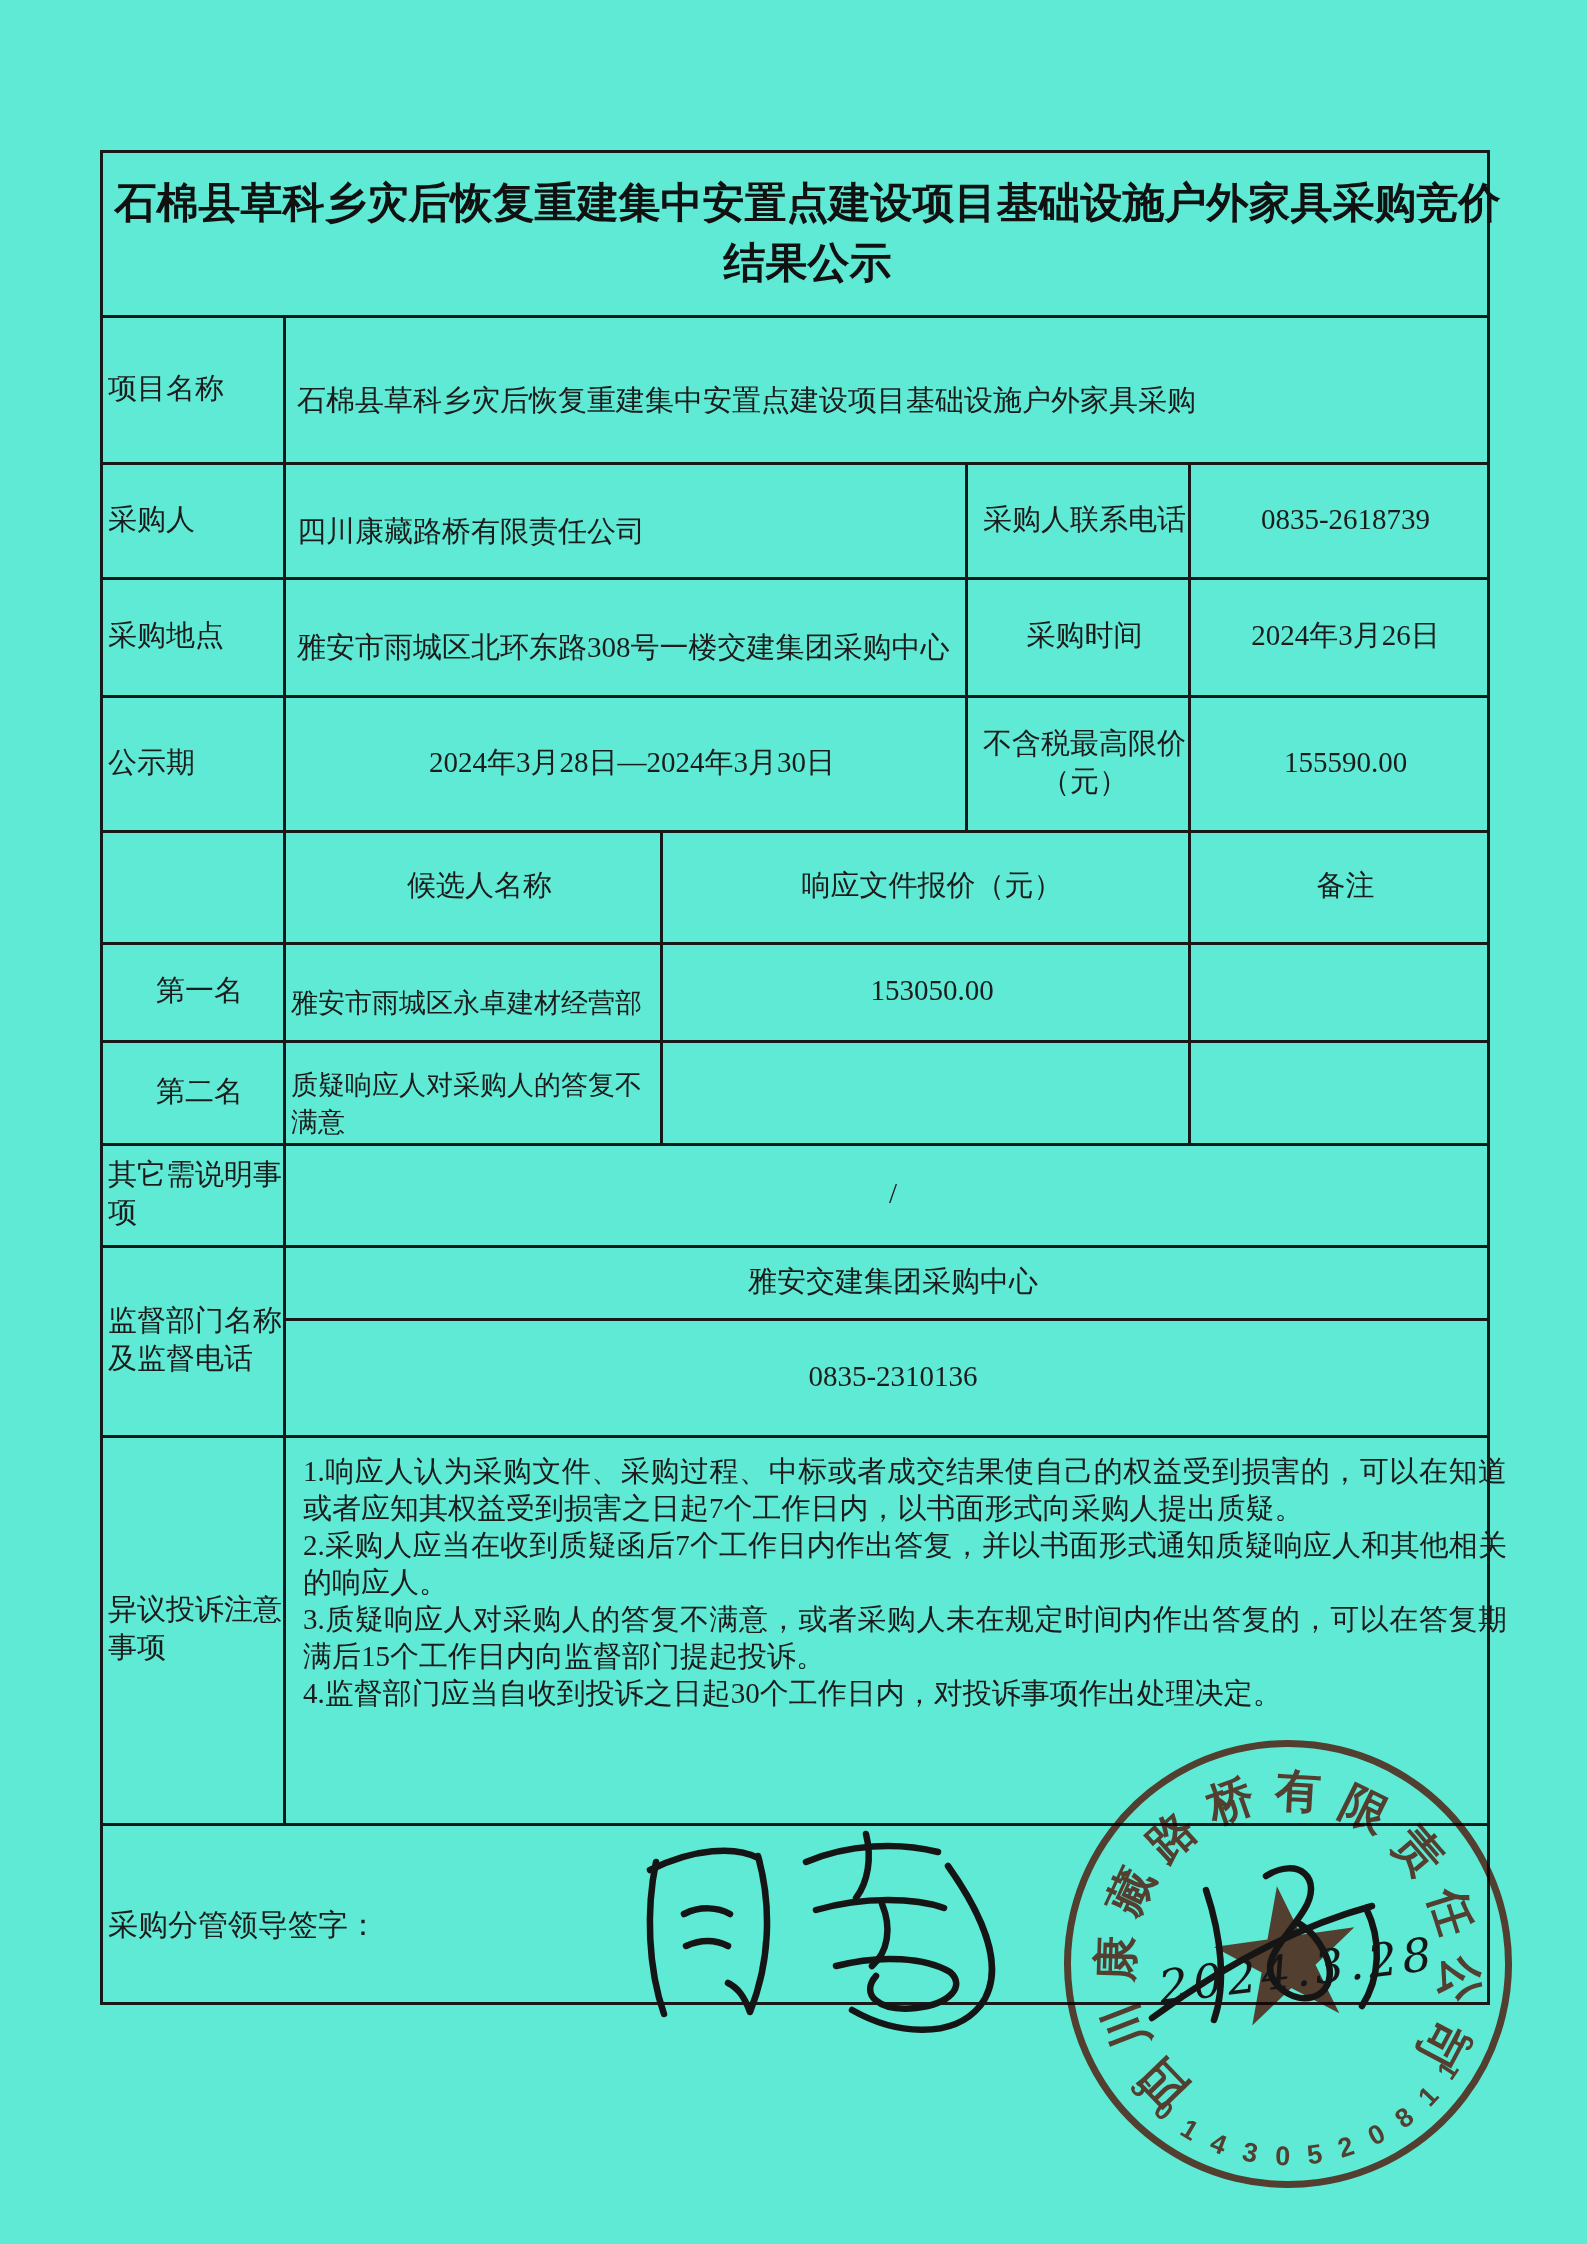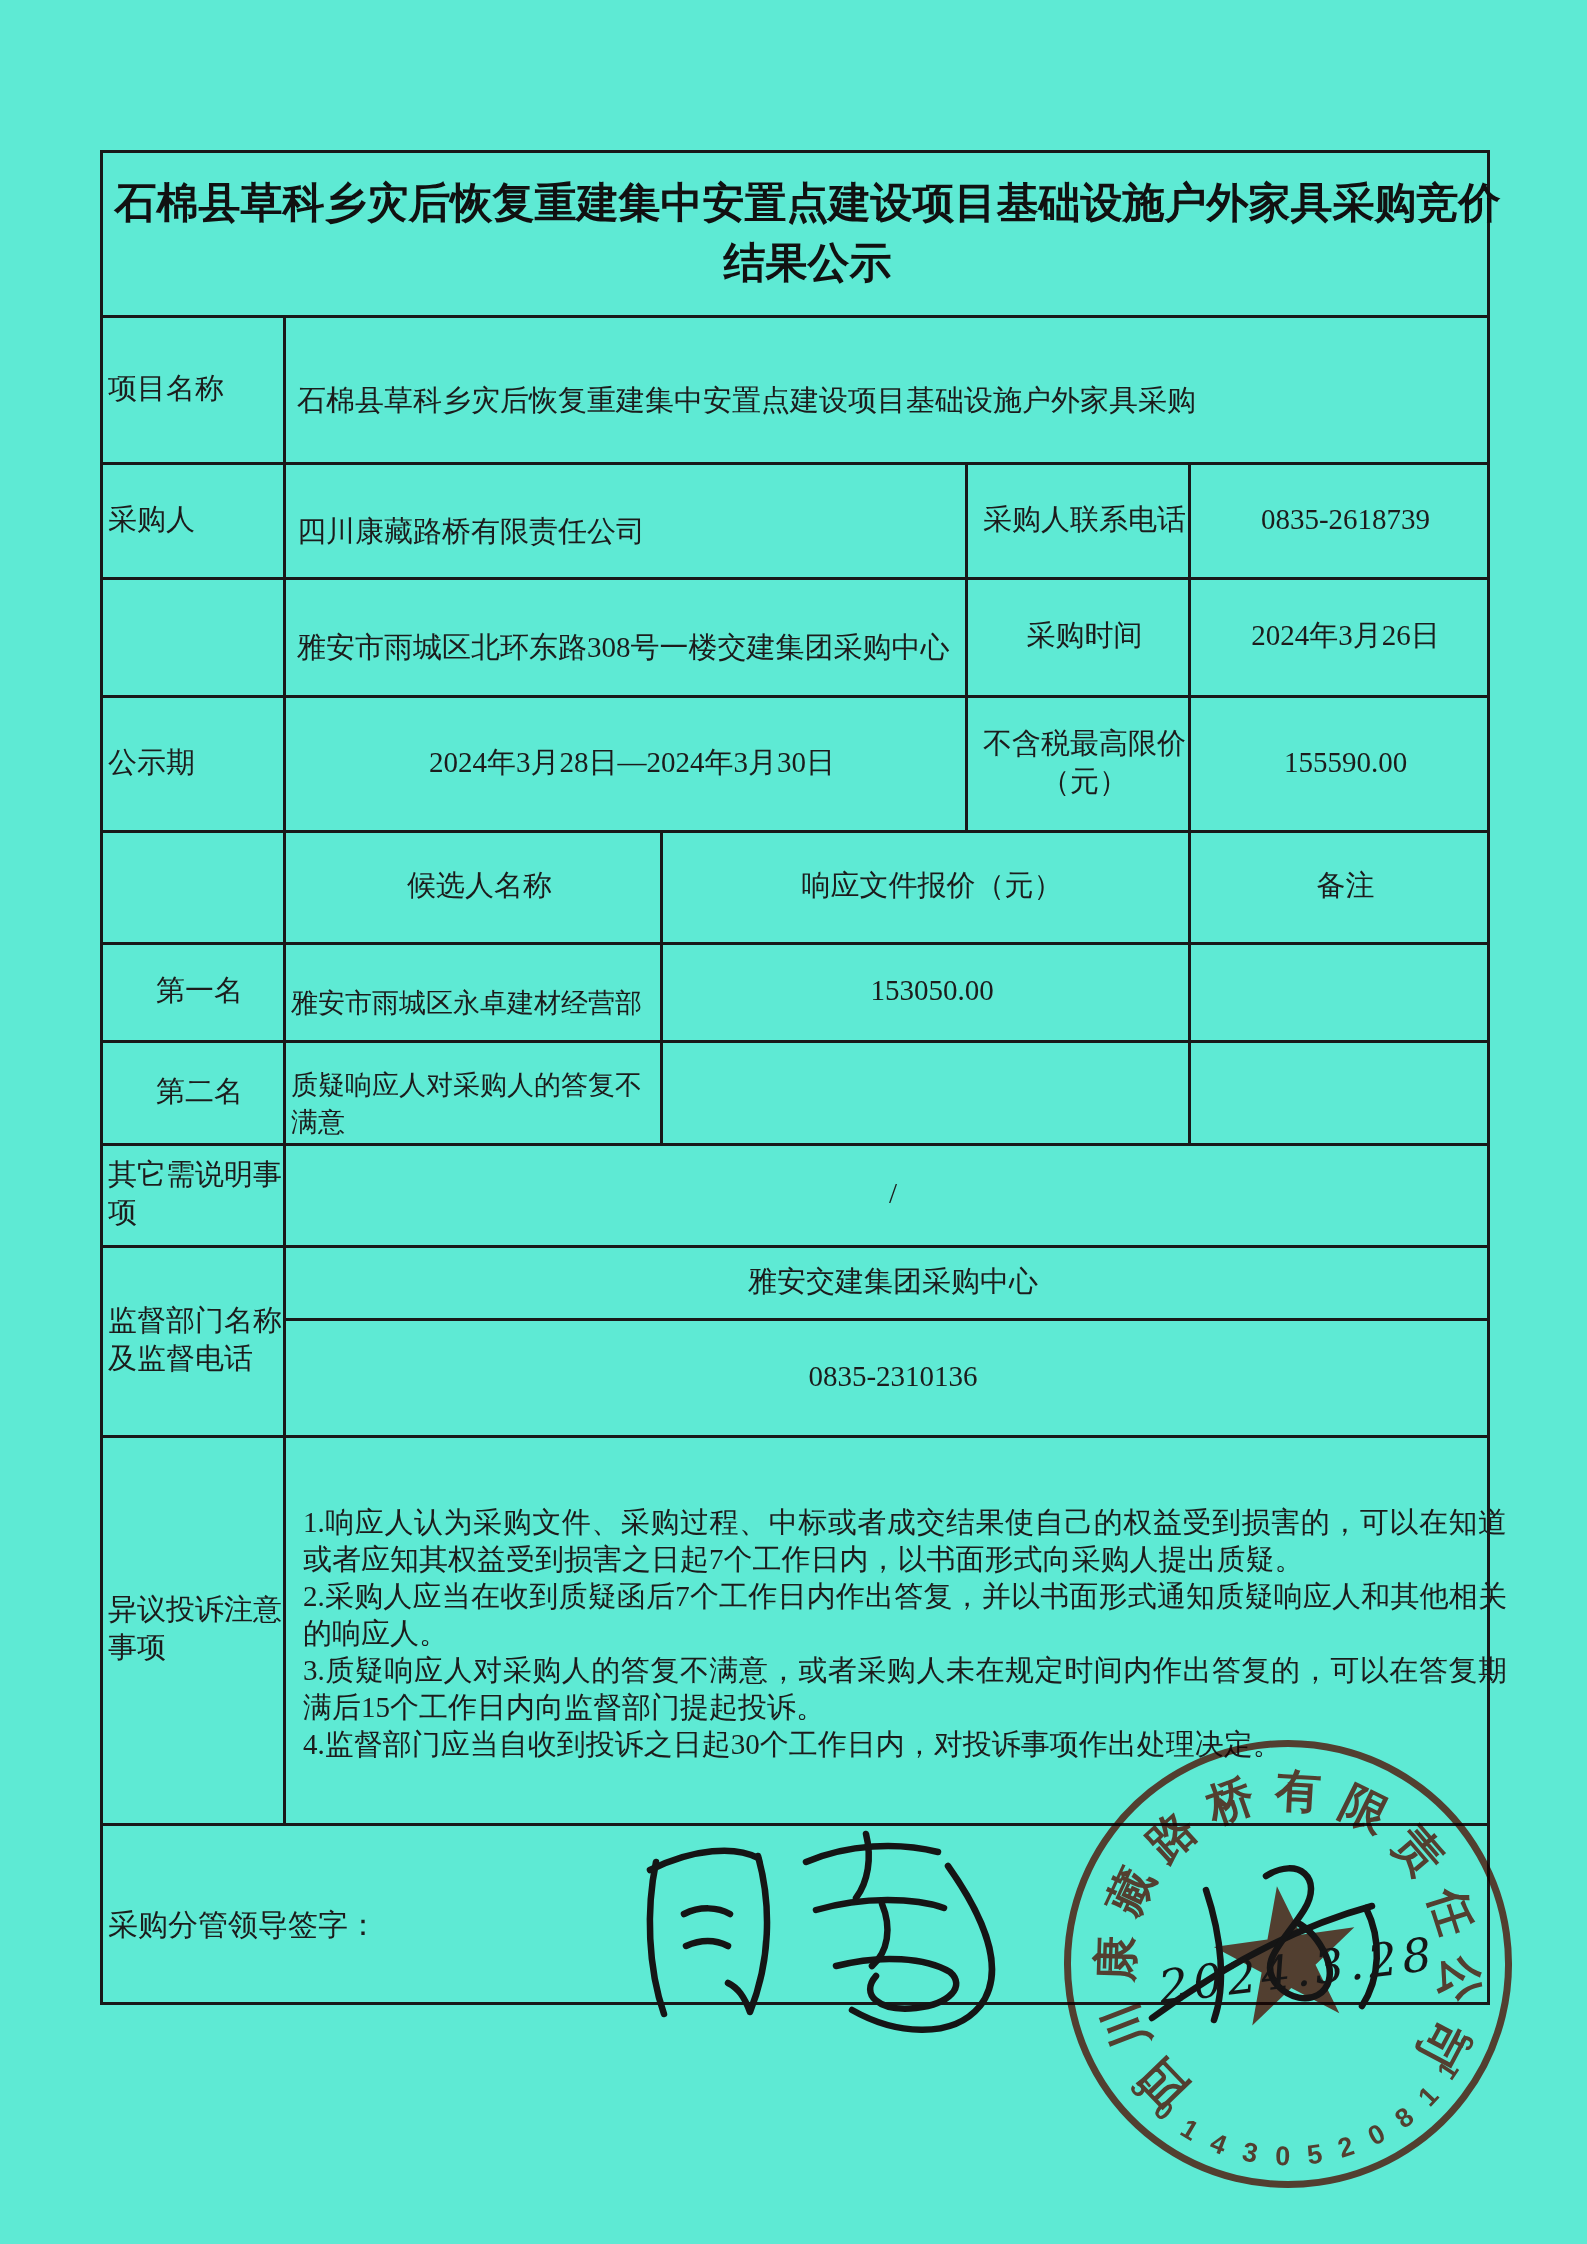--- a/index.html
+++ b/index.html
@@ -11,21 +11,21 @@
   
   .cell{position:absolute;display:flex;align-items:center;font-size:29px;line-height:1.3;}
   .cl{justify-content:flex-start;text-align:left;padding:12px 8px 0 8px;}
   .cc{justify-content:center;text-align:center;padding:0 8px;}
   .lab{padding:0 44px 0 8px;} 
   .pl14{padding-left:14px;}
   .fs27{font-size:27px;line-height:1.35;}
   .title{font-family:"Liberation Sans","DejaVu Sans",sans-serif;font-weight:bold;font-size:42px;
          line-height:60px;display:flex;align-items:center;justify-content:center;text-align:center;
          padding:0 14px;color:#111;}
-  .obj{flex-direction:column;align-items:stretch;justify-content:center;padding:4px 20px;}
+  .obj{flex-direction:column;align-items:stretch;justify-content:flex-start;padding:18px 20px;}
   .obj div{margin:0;text-align:justify;line-height:37px;font-size:29px;}
   .sig-label{font-size:30px;}
   
   #stamp{position:absolute;left:1062px;top:1738px;width:452px;height:452px;
          transform:rotate(-8deg);mix-blend-mode:multiply;opacity:.9;z-index:3;}
   #stamp .ring{position:absolute;inset:2px;border:7px solid #dc2f23;border-radius:50%;}
   #stamp .sc{position:absolute;color:#dc2f23;font-weight:bold;
              font-family:"Liberation Sans","DejaVu Sans",sans-serif;white-space:pre;}
   #stamp .star{position:absolute;left:226px;top:226px;transform:translate(-50%,-54%);
                color:#dc2f23;font-size:185px;font-family:"DejaVu Sans",sans-serif;}
@@ -64,20 +64,21 @@
   <div class="cell title" style="left:100px;top:150px;width:1387px;height:165px">石棉县草科乡灾后恢复重建集中安置点建设项目基础设施户外家具采购竞价结果公示</div>
 
   <div class="cell cl lab" style="left:100px;top:315px;width:183px;height:147px">项目名称</div>
   <div class="cell cl pl14" style="left:283px;top:315px;width:1204px;height:147px">石棉县草科乡灾后恢复重建集中安置点建设项目基础设施户外家具采购</div>
 
   <div class="cell cl lab" style="left:100px;top:462px;width:183px;height:115px">采购人</div>
   <div class="cell cl pl14" style="left:283px;top:462px;width:682px;height:115px">四川康藏路桥有限责任公司</div>
   <div class="cell cc" style="left:965px;top:462px;width:223px;height:115px">采购人联系电话</div>
   <div class="cell cc" style="left:1188px;top:462px;width:299px;height:115px">0835-2618739</div>
 
+  <div class="cell cl lab" style="left:100px;top:577px;width:183px;height:118px">采购地点</div>
   <div class="cell cl pl14" style="left:283px;top:577px;width:682px;height:118px">雅安市雨城区北环东路308号一楼交建集团采购中心</div>
   <div class="cell cc" style="left:965px;top:577px;width:223px;height:118px">采购时间</div>
   <div class="cell cc" style="left:1188px;top:577px;width:299px;height:118px">2024年3月26日</div>
 
   <div class="cell cl lab" style="left:100px;top:695px;width:183px;height:135px">公示期</div>
   <div class="cell cc" style="left:283px;top:695px;width:682px;height:135px">2024年3月28日—2024年3月30日</div>
   <div class="cell cc" style="left:965px;top:695px;width:223px;height:135px">不含税最高限价（元）</div>
   <div class="cell cc" style="left:1188px;top:695px;width:299px;height:135px">155590.00</div>
 
   <div class="cell cc" style="left:283px;top:830px;width:377px;height:112px">候选人名称</div>

